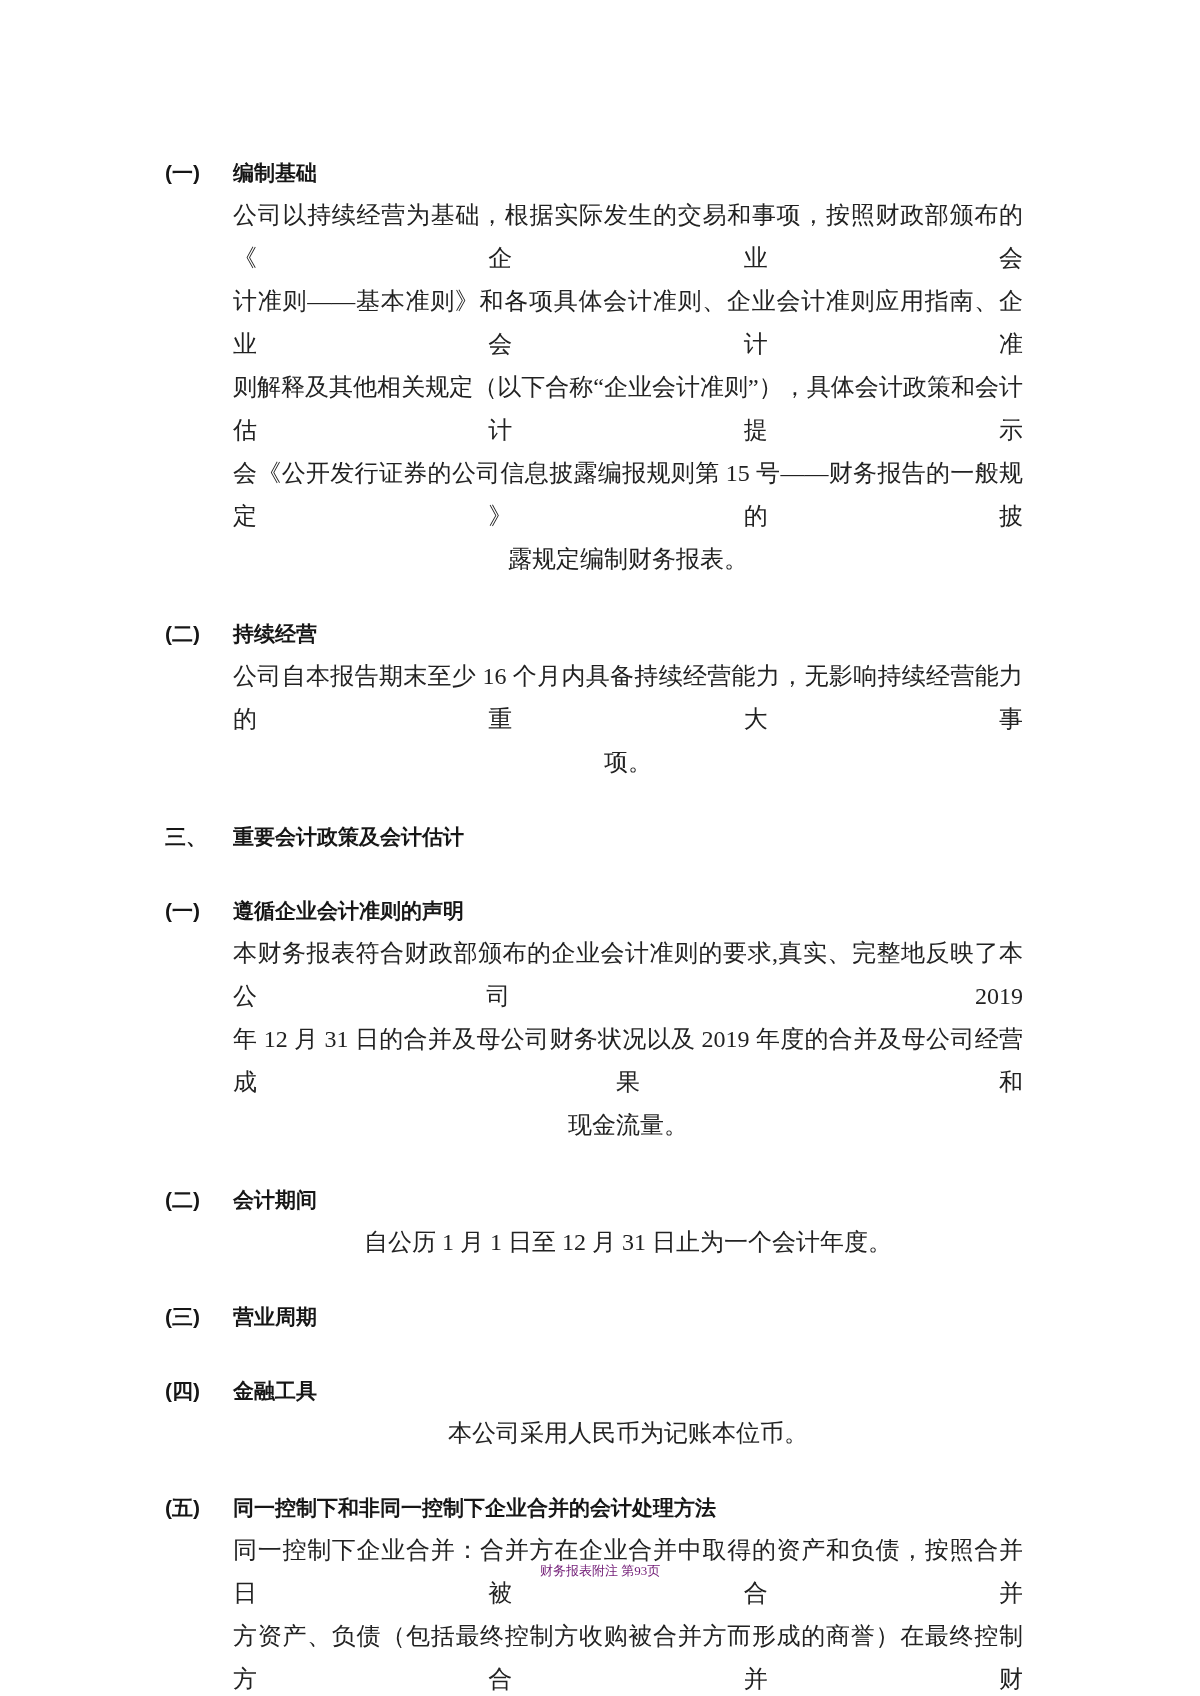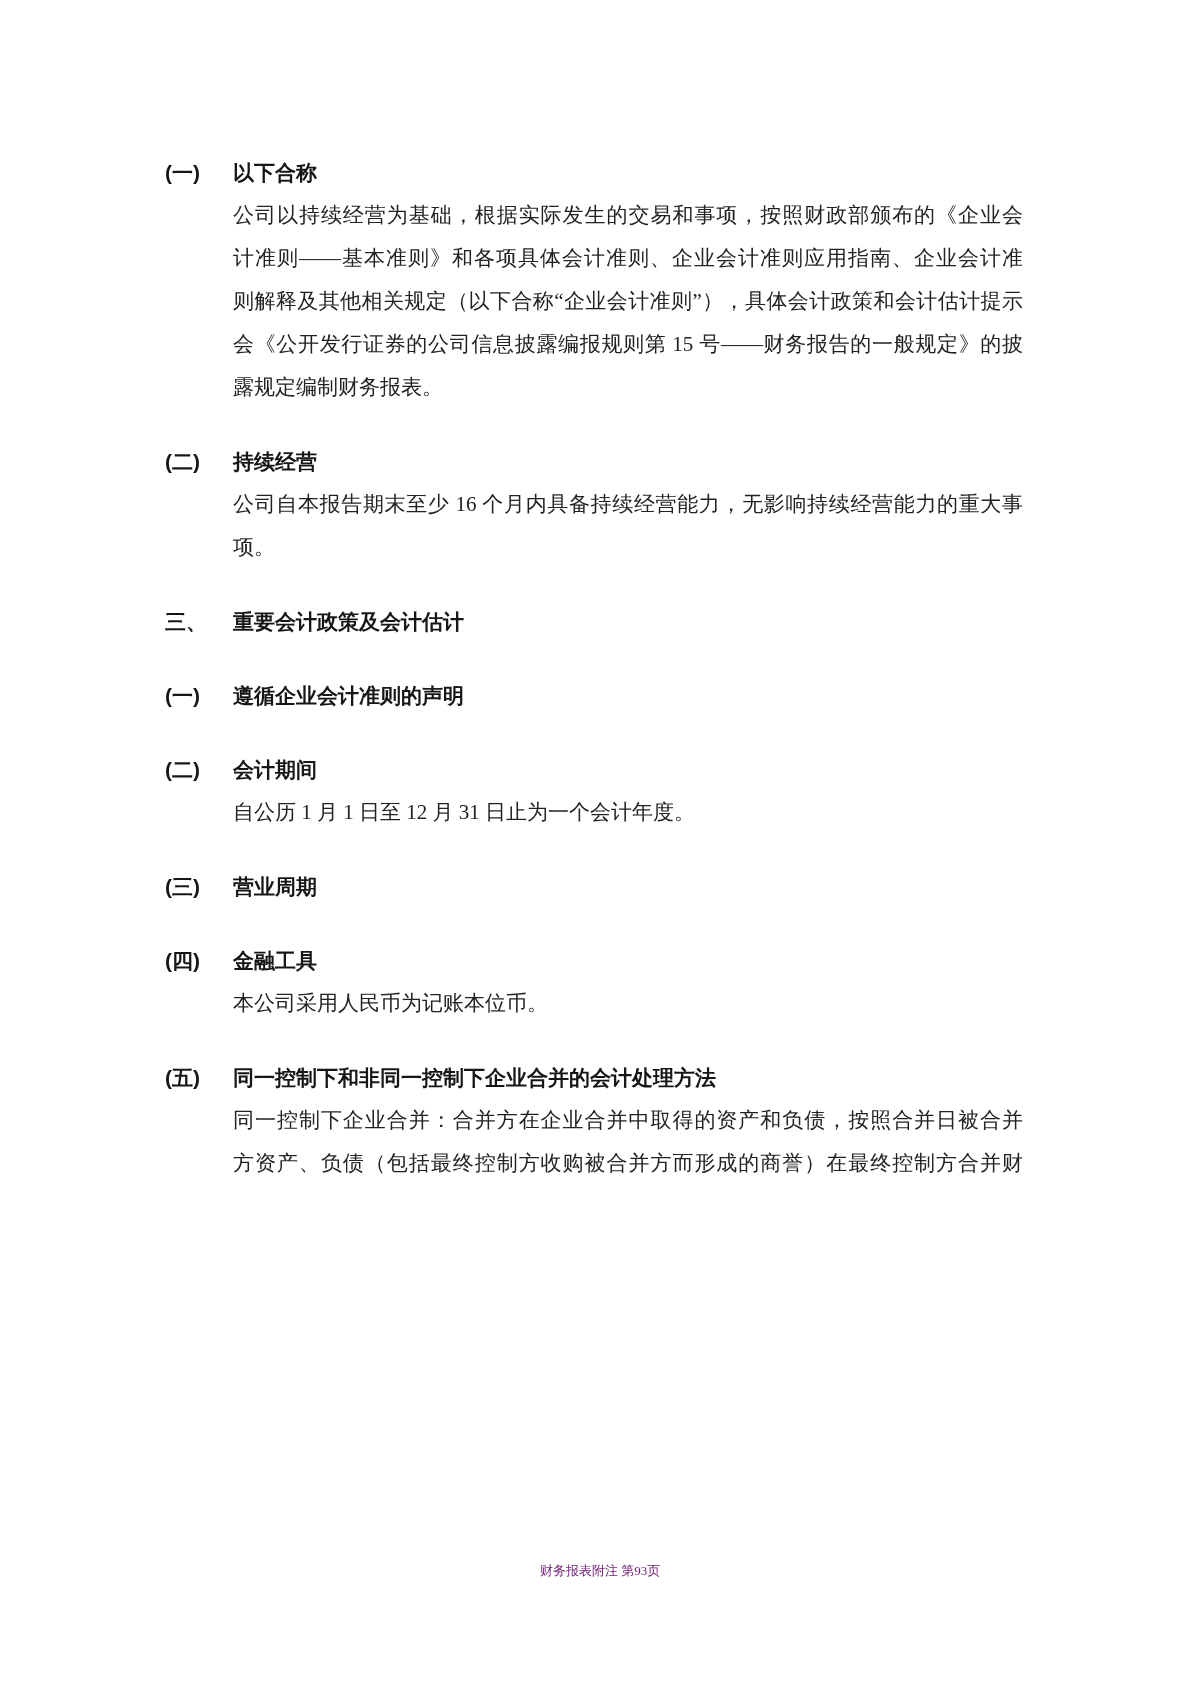--- a/index.html
+++ b/index.html
@@ -29,25 +29,25 @@
     font-size: 21px;
     line-height: 43px;
     color: #161616;
   }
   .sec-num { flex: 0 0 68px; width: 68px; }
   .sec-title { flex: 1 1 auto; }
   .sec-body {
     margin-left: 68px;
     width: 790px;
     font-family: "Liberation Serif", "DejaVu Serif", serif;
-    font-size: 21px;
+    font-size: 24px;
     line-height: 43px;
     color: #222222;
   }
-  .bline { line-height: 43px; }
+  .bline { line-height: 43px; text-align: center; }
   .bline.full {
     text-align: justify;
     text-align-last: justify;
   }
   .footer {
     position: absolute;
     left: 0;
     top: 1562px;
     width: 100%;
     text-align: center;
@@ -58,21 +58,21 @@
 </style>
 </head>
 <body>
 
 <div class="page">
   <div class="content">
 
     <div class="section">
       <div class="sec-head">
         <span class="sec-num">(一)</span>
-        <span class="sec-title">以下合称</span>
+        <span class="sec-title">编制基础</span>
       </div>
       <div class="sec-body">
         <div class="bline full">公司以持续经营为基础，根据实际发生的交易和事项，按照财政部颁布的《企业会</div>
         <div class="bline full">计准则——基本准则》和各项具体会计准则、企业会计准则应用指南、企业会计准</div>
         <div class="bline full">则解释及其他相关规定（以下合称“企业会计准则”），具体会计政策和会计估计提示</div>
         <div class="bline full">会《公开发行证券的公司信息披露编报规则第 15 号——财务报告的一般规定》的披</div>
         <div class="bline">露规定编制财务报表。</div>
       </div>
     </div>
 
@@ -91,20 +91,25 @@
       <div class="sec-head">
         <span class="sec-num">三、</span>
         <span class="sec-title">重要会计政策及会计估计</span>
       </div>
     </div>
 
     <div class="section">
       <div class="sec-head">
         <span class="sec-num">(一)</span>
         <span class="sec-title">遵循企业会计准则的声明</span>
+      </div>
+      <div class="sec-body">
+        <div class="bline full">本财务报表符合财政部颁布的企业会计准则的要求,真实、完整地反映了本公司 2019</div>
+        <div class="bline full">年 12 月 31 日的合并及母公司财务状况以及 2019 年度的合并及母公司经营成果和</div>
+        <div class="bline">现金流量。</div>
       </div>
     </div>
 
     <div class="section">
       <div class="sec-head">
         <span class="sec-num">(二)</span>
         <span class="sec-title">会计期间</span>
       </div>
       <div class="sec-body">
         <div class="bline">自公历 1 月 1 日至 12 月 31 日止为一个会计年度。</div>

